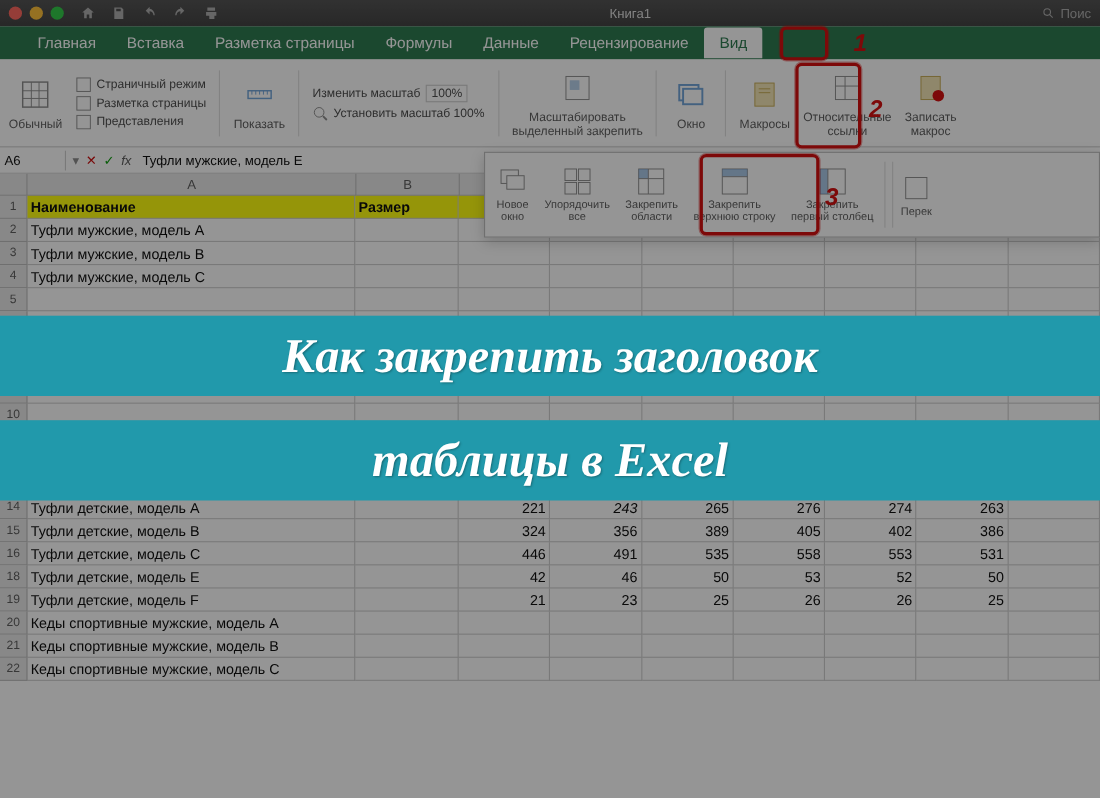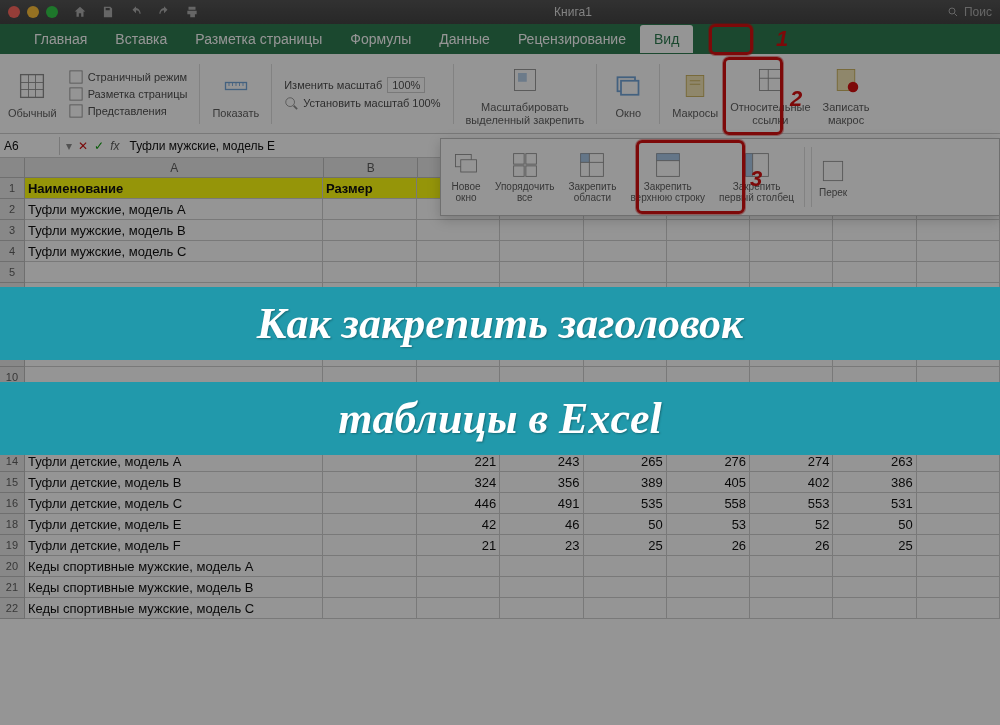--- a/index.html
+++ b/index.html
@@ -408,21 +408,21 @@
         <div class="cell" style="width: 93px;"></div>
         <div class="cell" style="width: 93px;"></div>
         <div class="cell num-cell" style="width: 93px;">22</div>
         <div class="cell" style="width: 93px;"></div>
       </div>
       <div class="data-row">
         <div class="row-hdr">14</div>
         <div class="cell" style="width: 335px;">Туфли детские, модель A</div>
         <div class="cell" style="width: 105px;"></div>
         <div class="cell num-cell" style="width: 93px;">221</div>
-        <div class="cell num-cell" style="width: 93px;">243</div>
+        <div class="cell num-cell" style="width: 93px; font-style: italic;">243</div>
         <div class="cell num-cell" style="width: 93px;">265</div>
         <div class="cell num-cell" style="width: 93px;">276</div>
         <div class="cell num-cell" style="width: 93px;">274</div>
         <div class="cell num-cell" style="width: 93px;">263</div>
         <div class="cell" style="width: 93px;"></div>
       </div>
       <div class="data-row">
         <div class="row-hdr">15</div>
         <div class="cell" style="width: 335px;">Туфли детские, модель B</div>
         <div class="cell" style="width: 105px;"></div>

